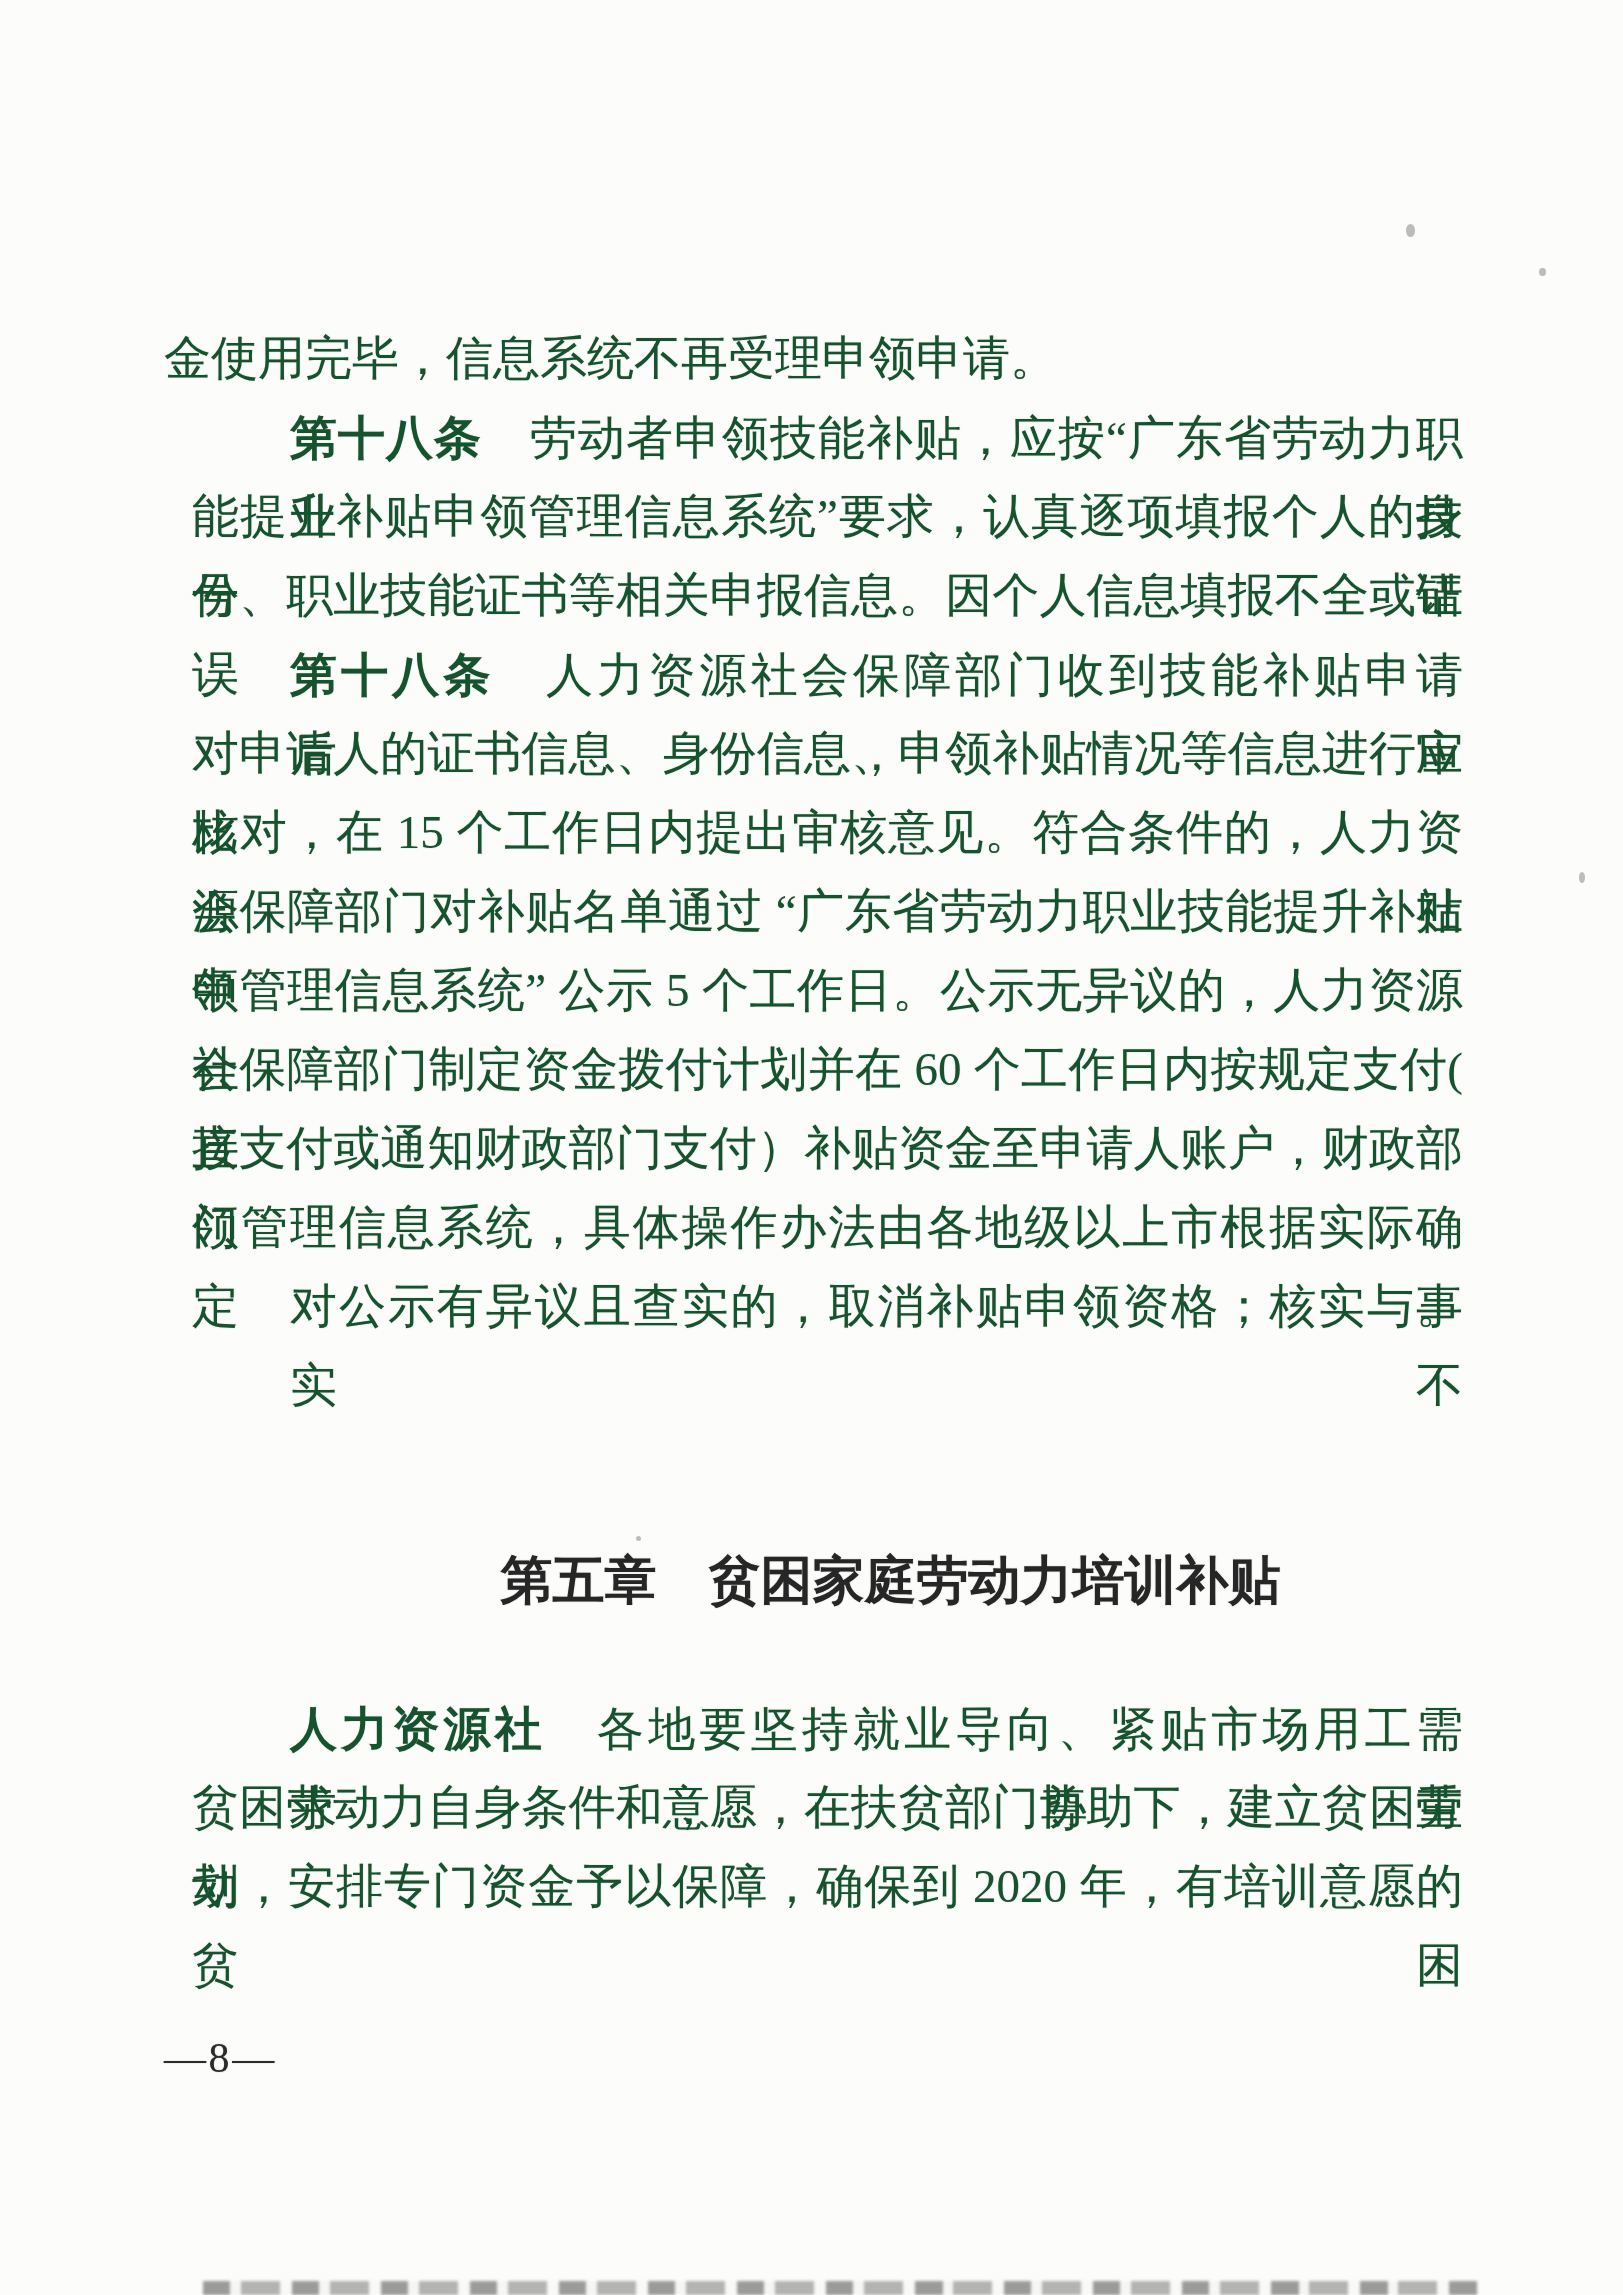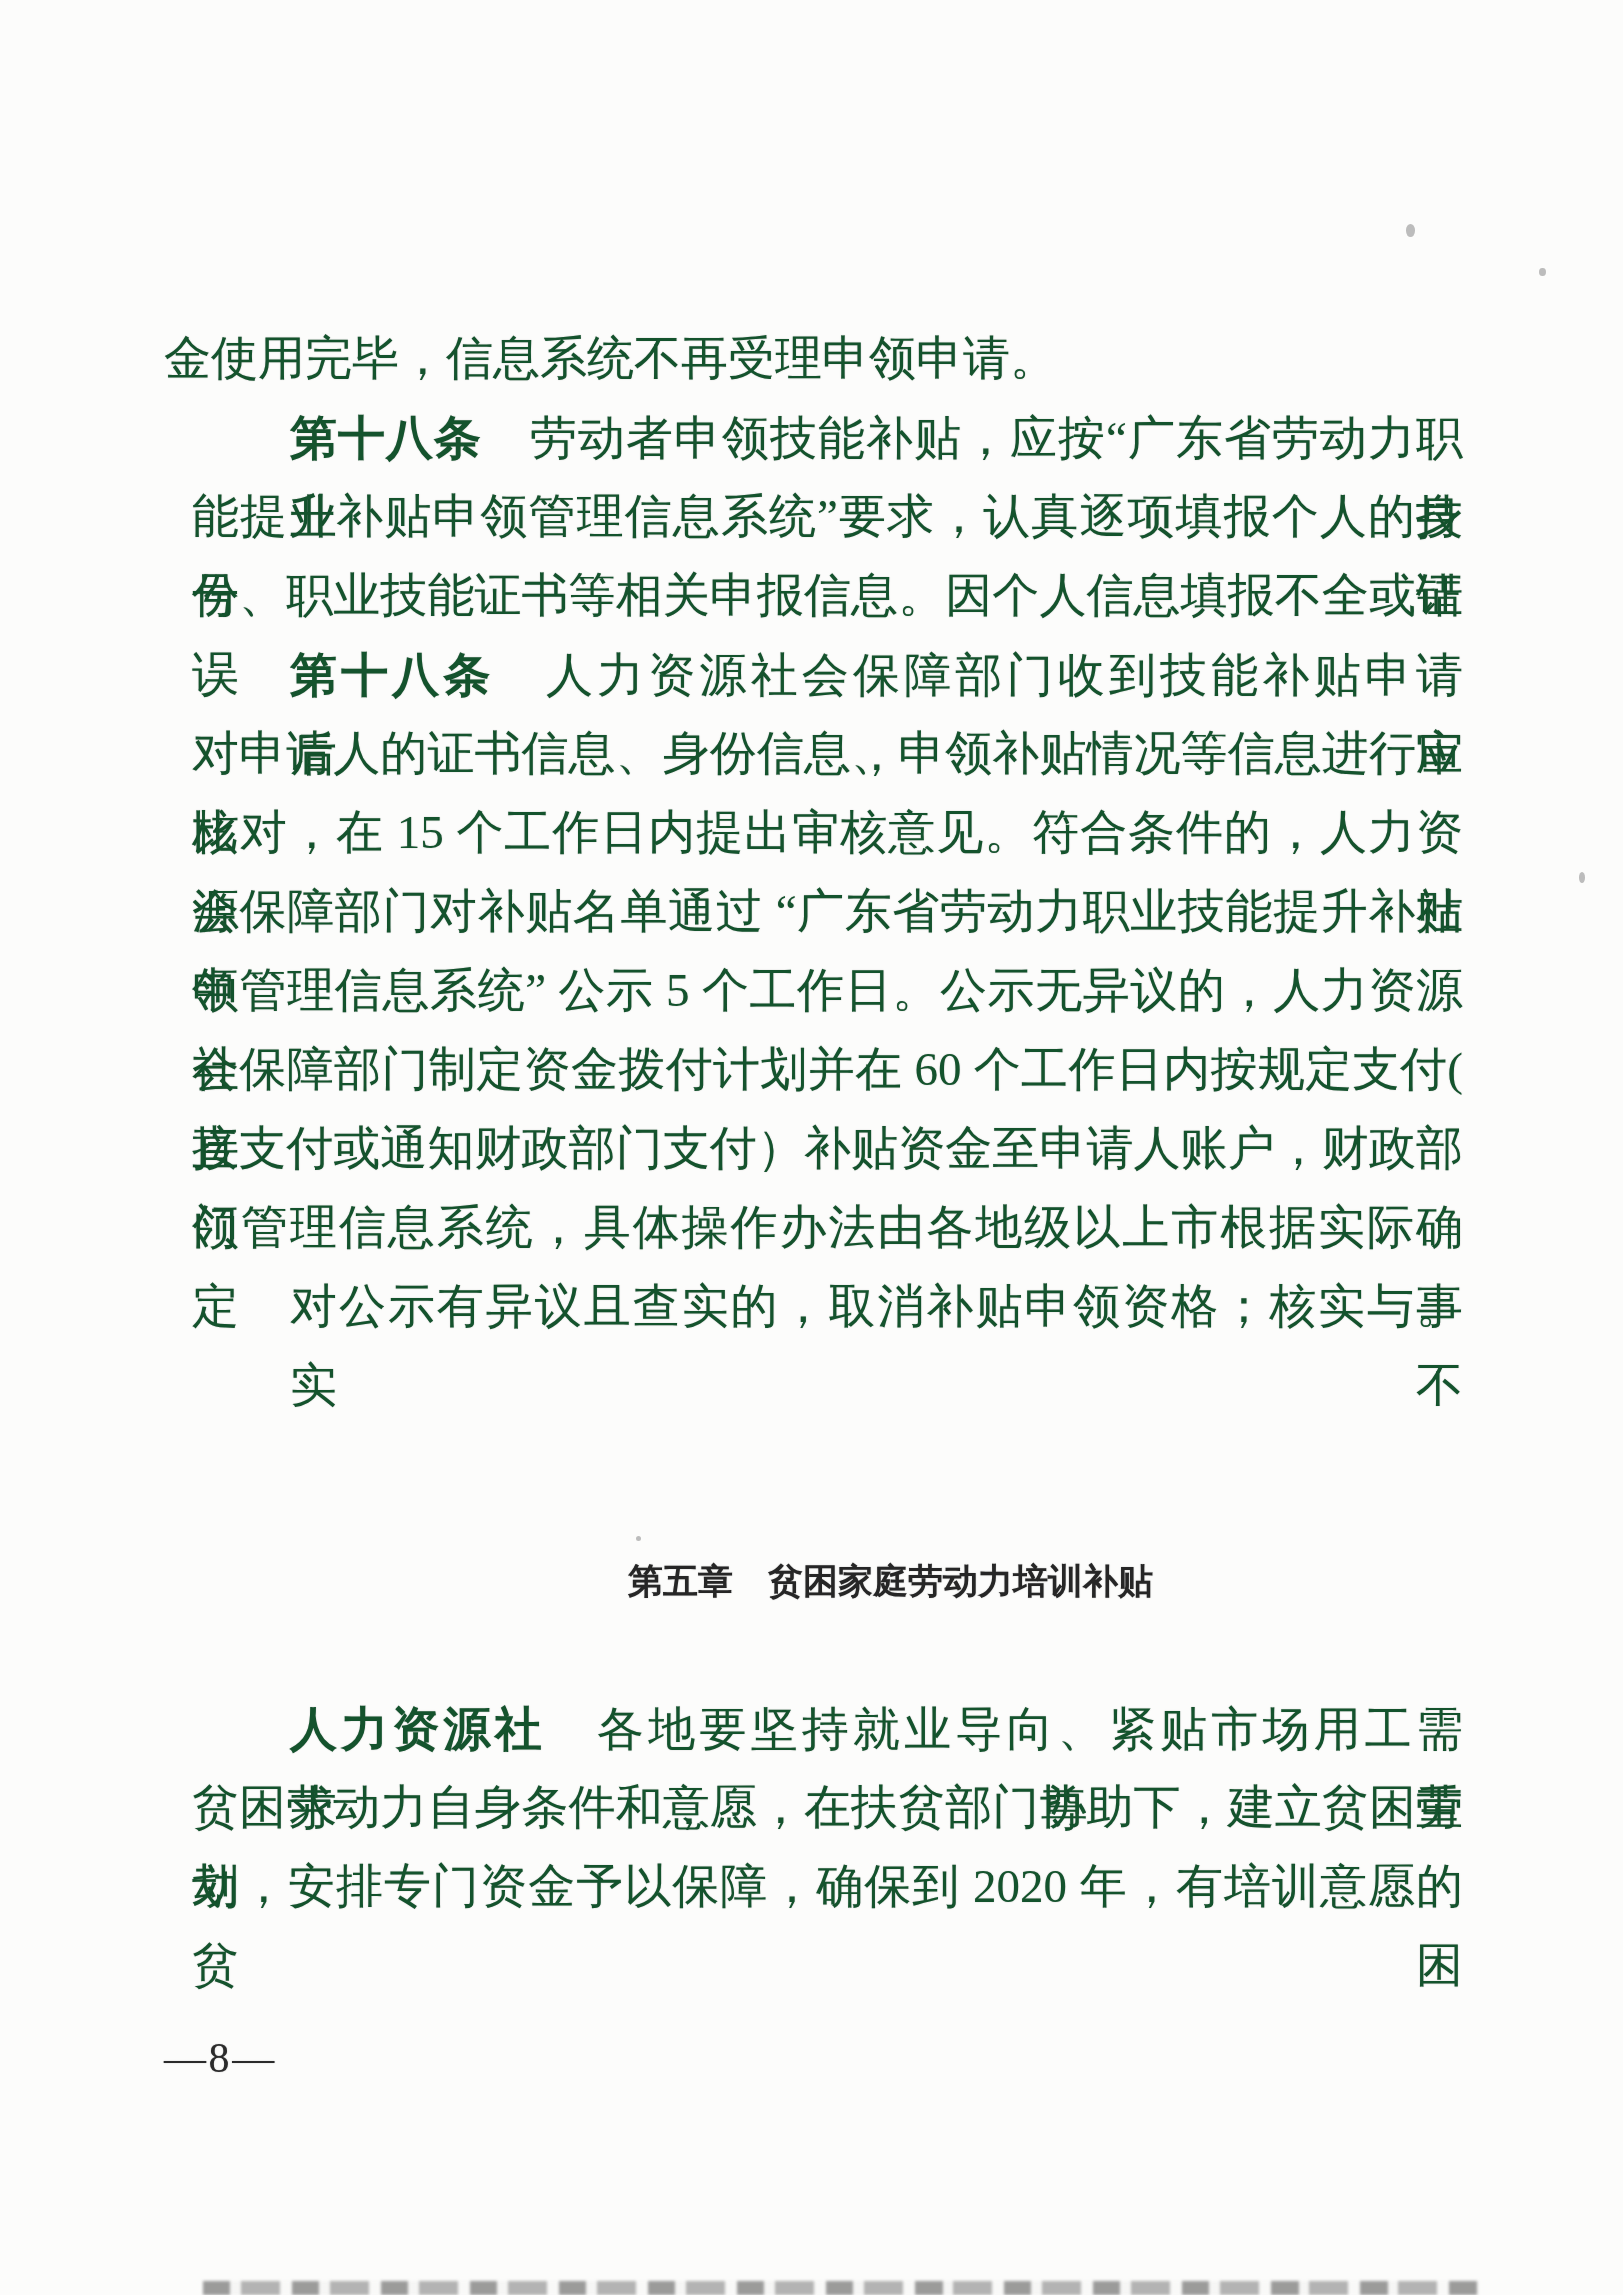--- a/index.html
+++ b/index.html
@@ -43,21 +43,21 @@
     font-family: "Liberation Sans", "DejaVu Sans", sans-serif;
   }
   .chapter-heading {
     position: absolute;
     left: 241px;
     top: 1541px;
     width: 1299px;
     height: 79px;
     line-height: 79px;
     text-align: center;
-    font-size: 35px;
+    font-size: 52px;
     font-weight: 700;
     font-family: "Liberation Sans", "DejaVu Sans", sans-serif;
     color: #262626;
     text-shadow: 0 0 1.3px rgba(20,20,20,0.3);
   }
   .page-number {
     position: absolute;
     left: 164px;
     top: 2032px;
     height: 52px;

